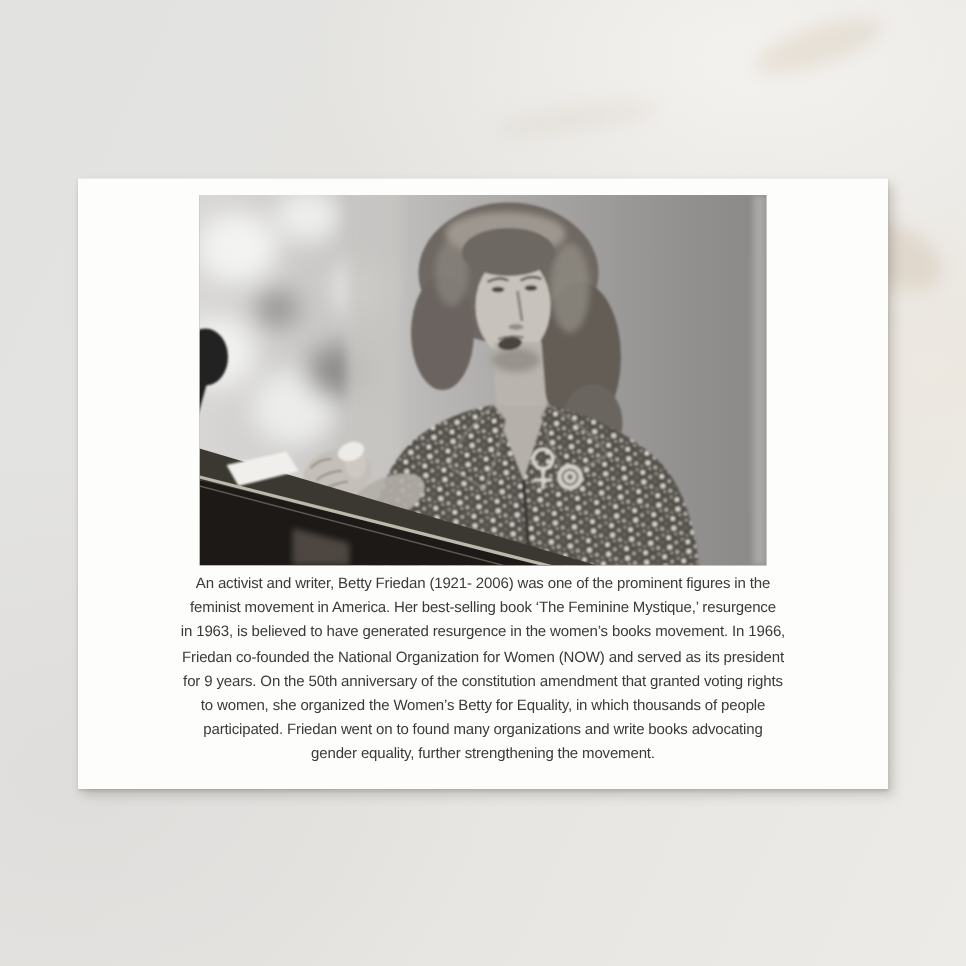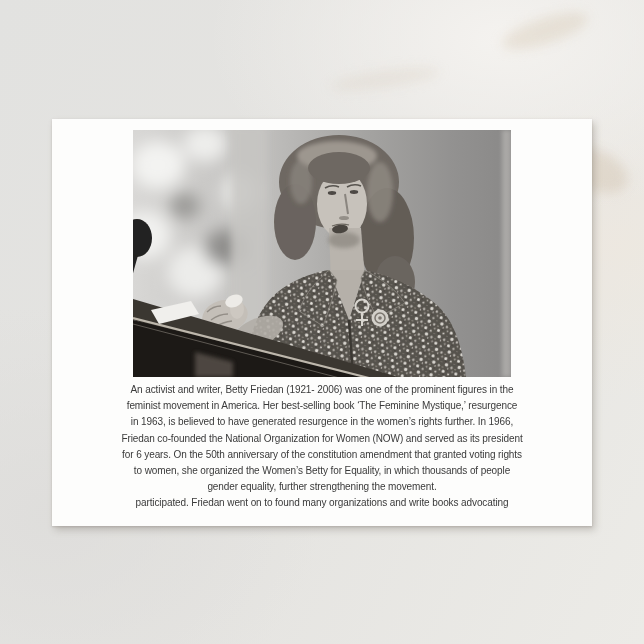--- a/index.html
+++ b/index.html
@@ -181,22 +181,22 @@
         <g filter="url(#f1)">
           <ellipse cx="4" cy="108" rx="15" ry="19" fill="#232220"></ellipse>
           <line x1="2" y1="125" x2="-10" y2="168" stroke="#232220" stroke-width="6"></line>
         </g>
       </svg>
     </div>
 
     <div class="caption">
       <div class="caption-line">An activist and writer, Betty Friedan (1921- 2006) was one of the prominent figures in the</div>
       <div class="caption-line">feminist movement in America. Her best-selling book ‘The Feminine Mystique,’ resurgence</div>
-      <div class="caption-line">in 1963, is believed to have generated resurgence in the women’s rights further. In 1966,</div>
+      <div class="caption-line">in 1963, is believed to have generated resurgence in the women’s books movement. In 1966,</div>
       <div class="caption-line">Friedan co-founded the National Organization for Women (NOW) and served as its president</div>
-      <div class="caption-line">for 6 years. On the 50th anniversary of the constitution amendment that granted voting rights</div>
+      <div class="caption-line">for 9 years. On the 50th anniversary of the constitution amendment that granted voting rights</div>
       <div class="caption-line">to women, she organized the Women’s Betty for Equality, in which thousands of people</div>
+      <div class="caption-line">participated. Friedan went on to found many organizations and write books advocating</div>
       <div class="caption-line">gender equality, further strengthening the movement.</div>
-      <div class="caption-line">participated. Friedan went on to found many organizations and write books advocating</div>
     </div>
 
   </div>
 </div>
 
 </body></html>

